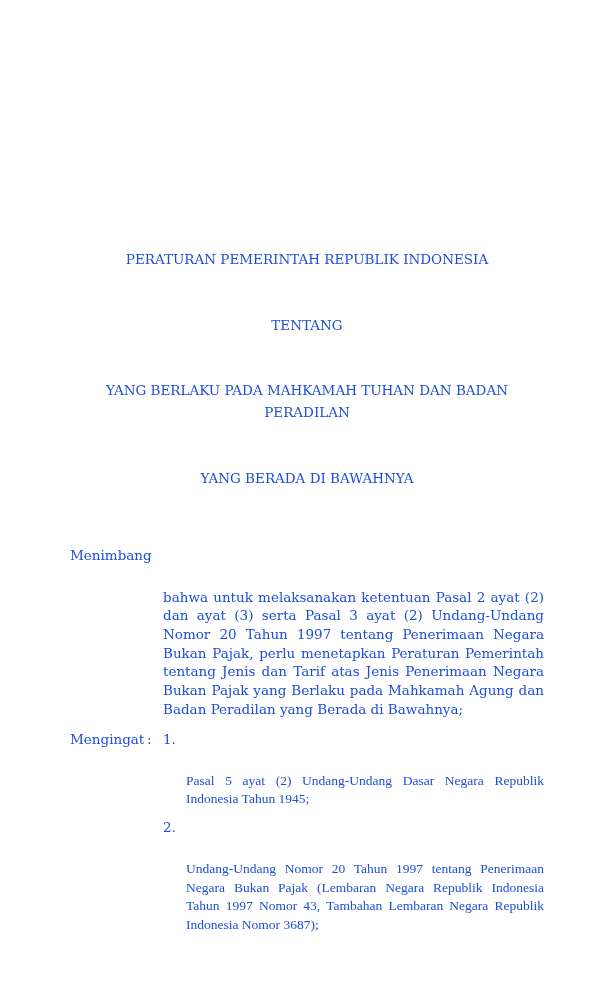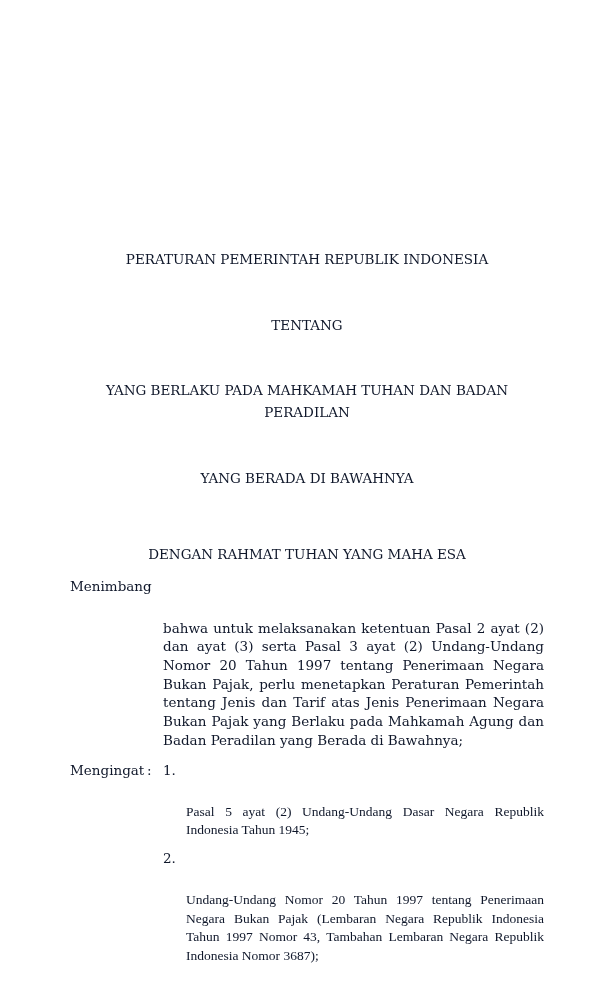--- a/index.html
+++ b/index.html
@@ -3,21 +3,21 @@
 <meta charset="utf-8">
 <style>
   * { margin: 0; padding: 0; box-sizing: border-box; }
   html, body { background: #ffffff; }
   .page {
     position: relative;
     width: 612px;
     height: 1008px;
     background: #ffffff;
     font-family: "DejaVu Serif", "Liberation Serif", serif;
-    color: #0f172a;
+    color: #1d4ed8;
     overflow: hidden;
   }
   .doc {
     position: absolute;
     left: 70px;
     top: 205px;
     width: 474px;
     font-size: 13.5px;
     line-height: 18.7px;
   }
@@ -46,21 +46,20 @@
 <div class="page">
   <div class="doc">
 
     <header class="title-block">
       <div>PERATURAN PEMERINTAH REPUBLIK INDONESIA</div>
       <div>TENTANG</div>
       <div>YANG BERLAKU PADA MAHKAMAH TUHAN DAN BADAN PERADILAN</div>
       <div>YANG BERADA DI BAWAHNYA</div>
     </header>
 
-    <p class="centered invocation">DENGAN RAHMAT TUHAN YANG MAHA ESA</p>
 
     <section class="clause">
       <span class="c-label">Menimbang</span>
       <span class="c-colon">:</span>
       <div class="c-body justify">bahwa untuk melaksanakan ketentuan Pasal 2 ayat (2) dan ayat (3) serta Pasal 3 ayat (2) Undang-Undang Nomor 20 Tahun 1997 tentang Penerimaan Negara Bukan Pajak, perlu menetapkan Peraturan Pemerintah tentang Jenis dan Tarif atas Jenis Penerimaan Negara Bukan Pajak yang Berlaku pada Mahkamah Agung dan Badan Peradilan yang Berada di Bawahnya;</div>
     </section>
 
     <section class="clause clause-mengingat">
       <span class="c-label">Mengingat</span>
       <span class="c-colon">:</span>

